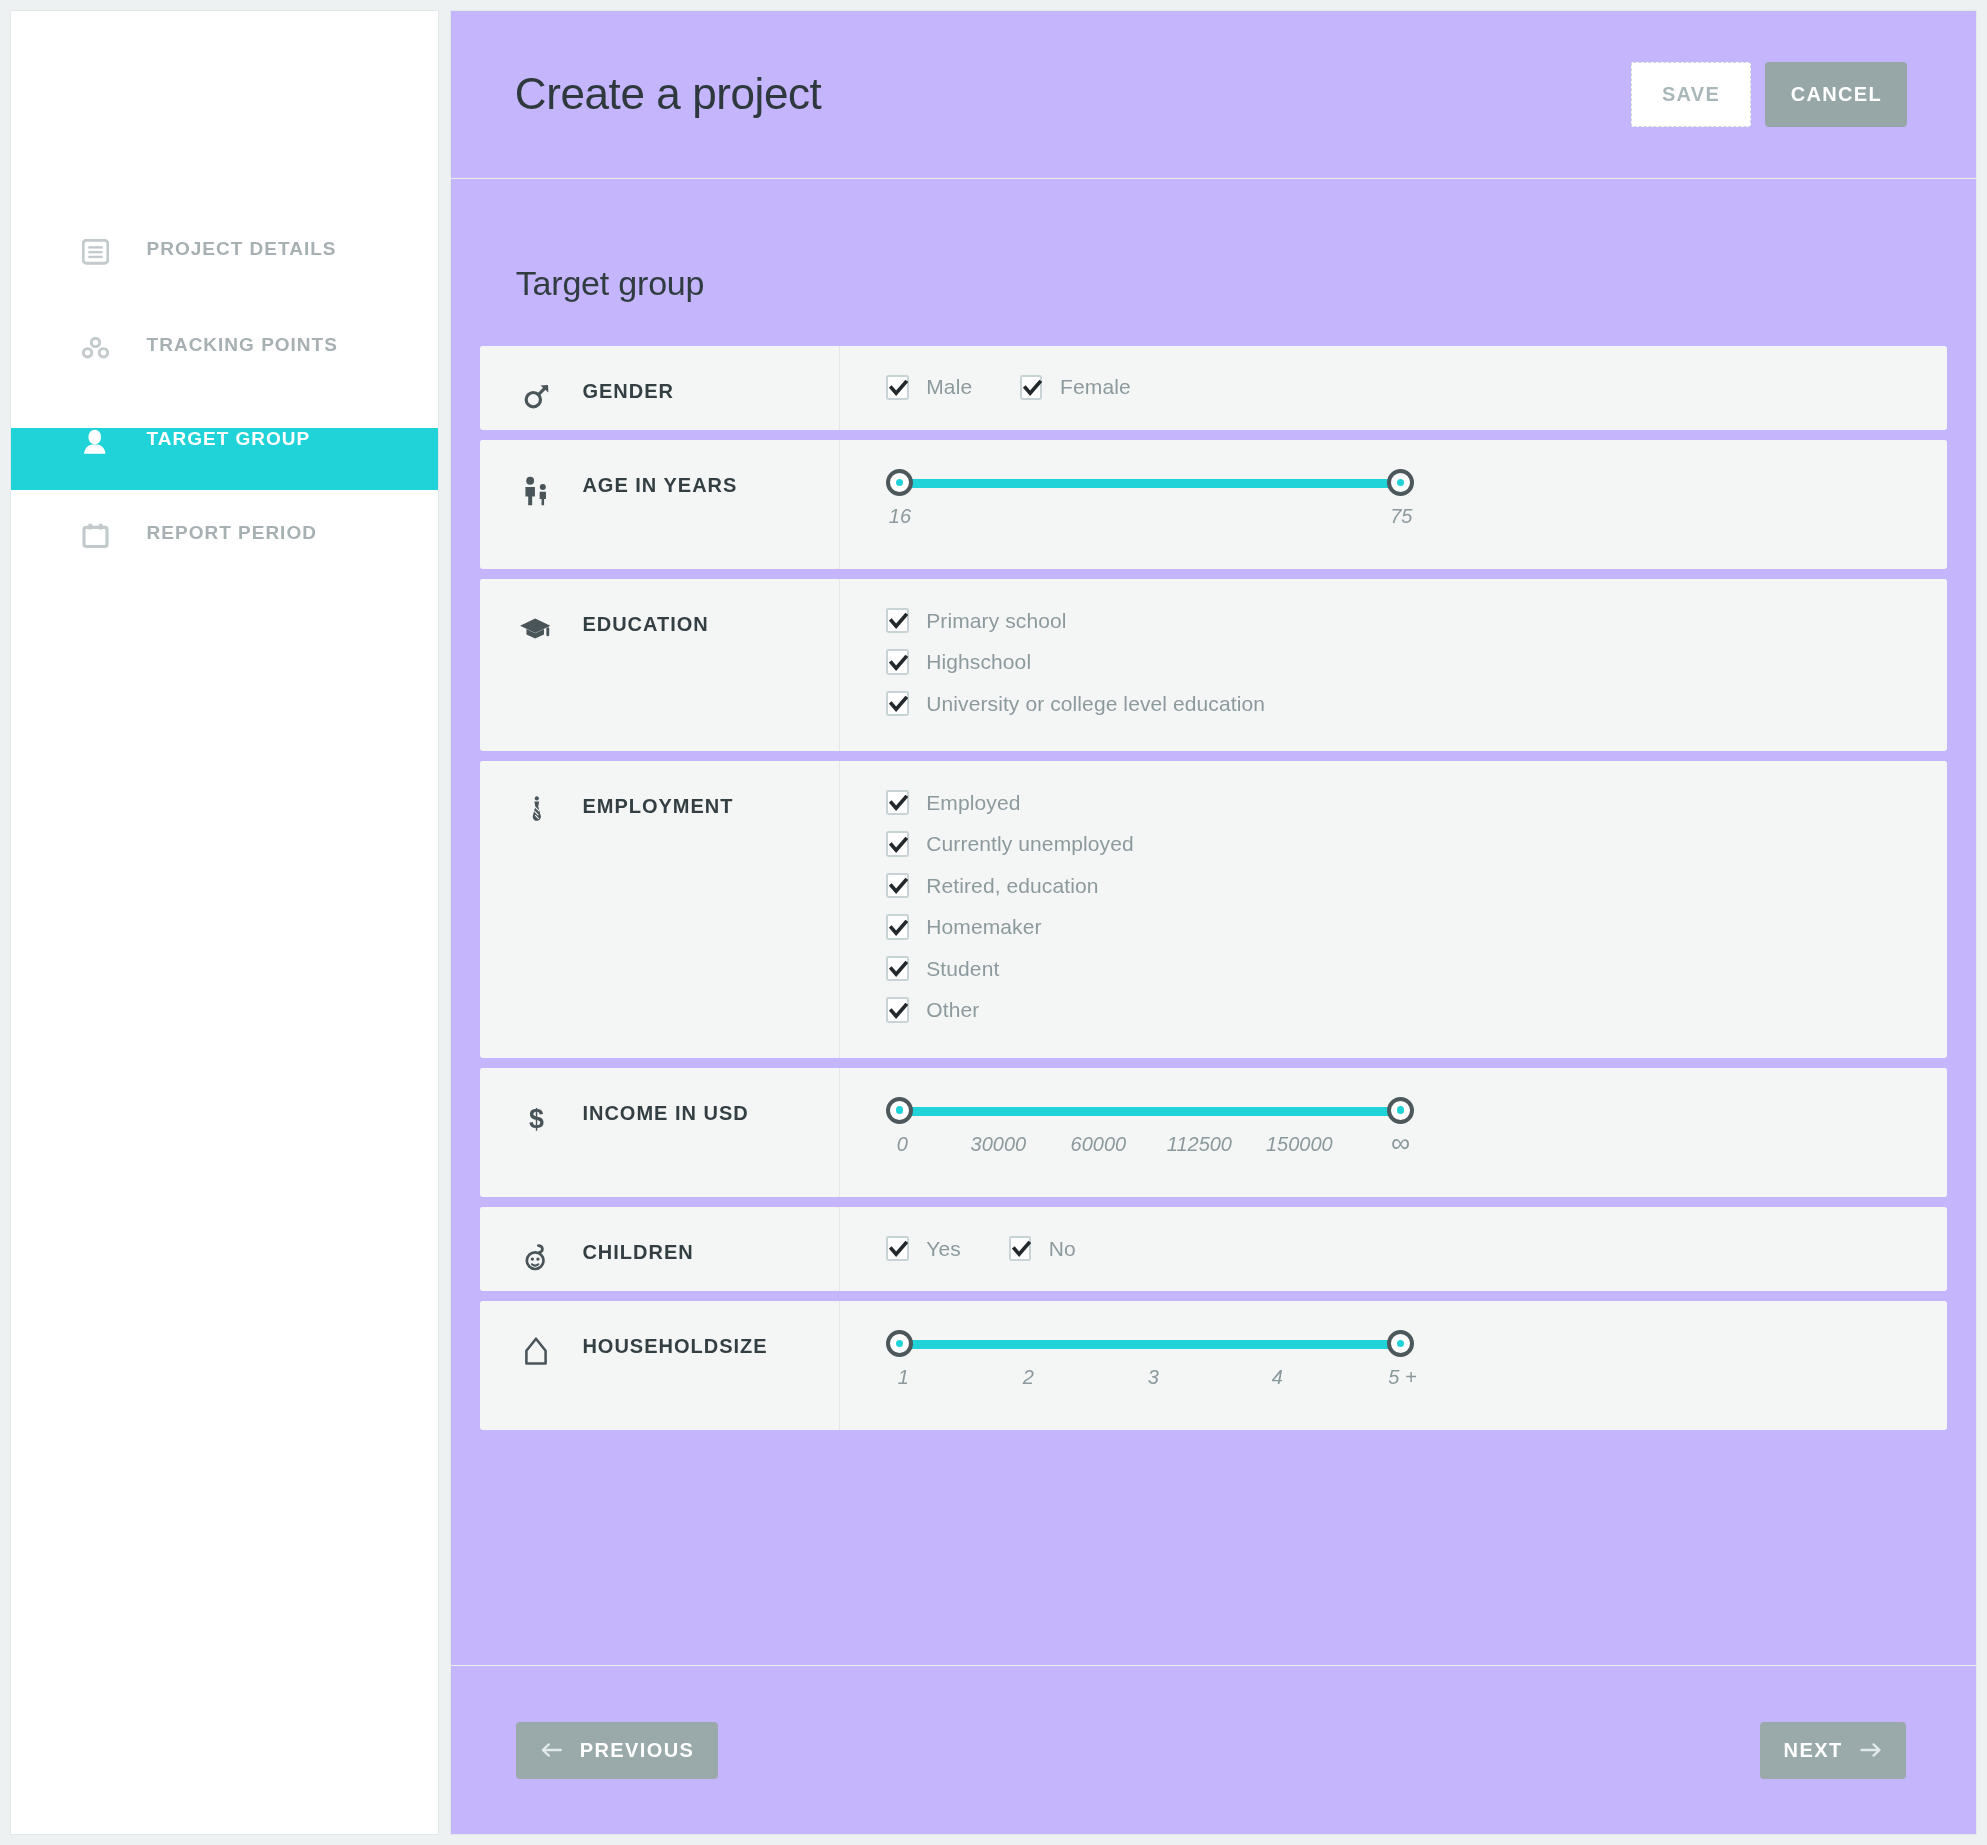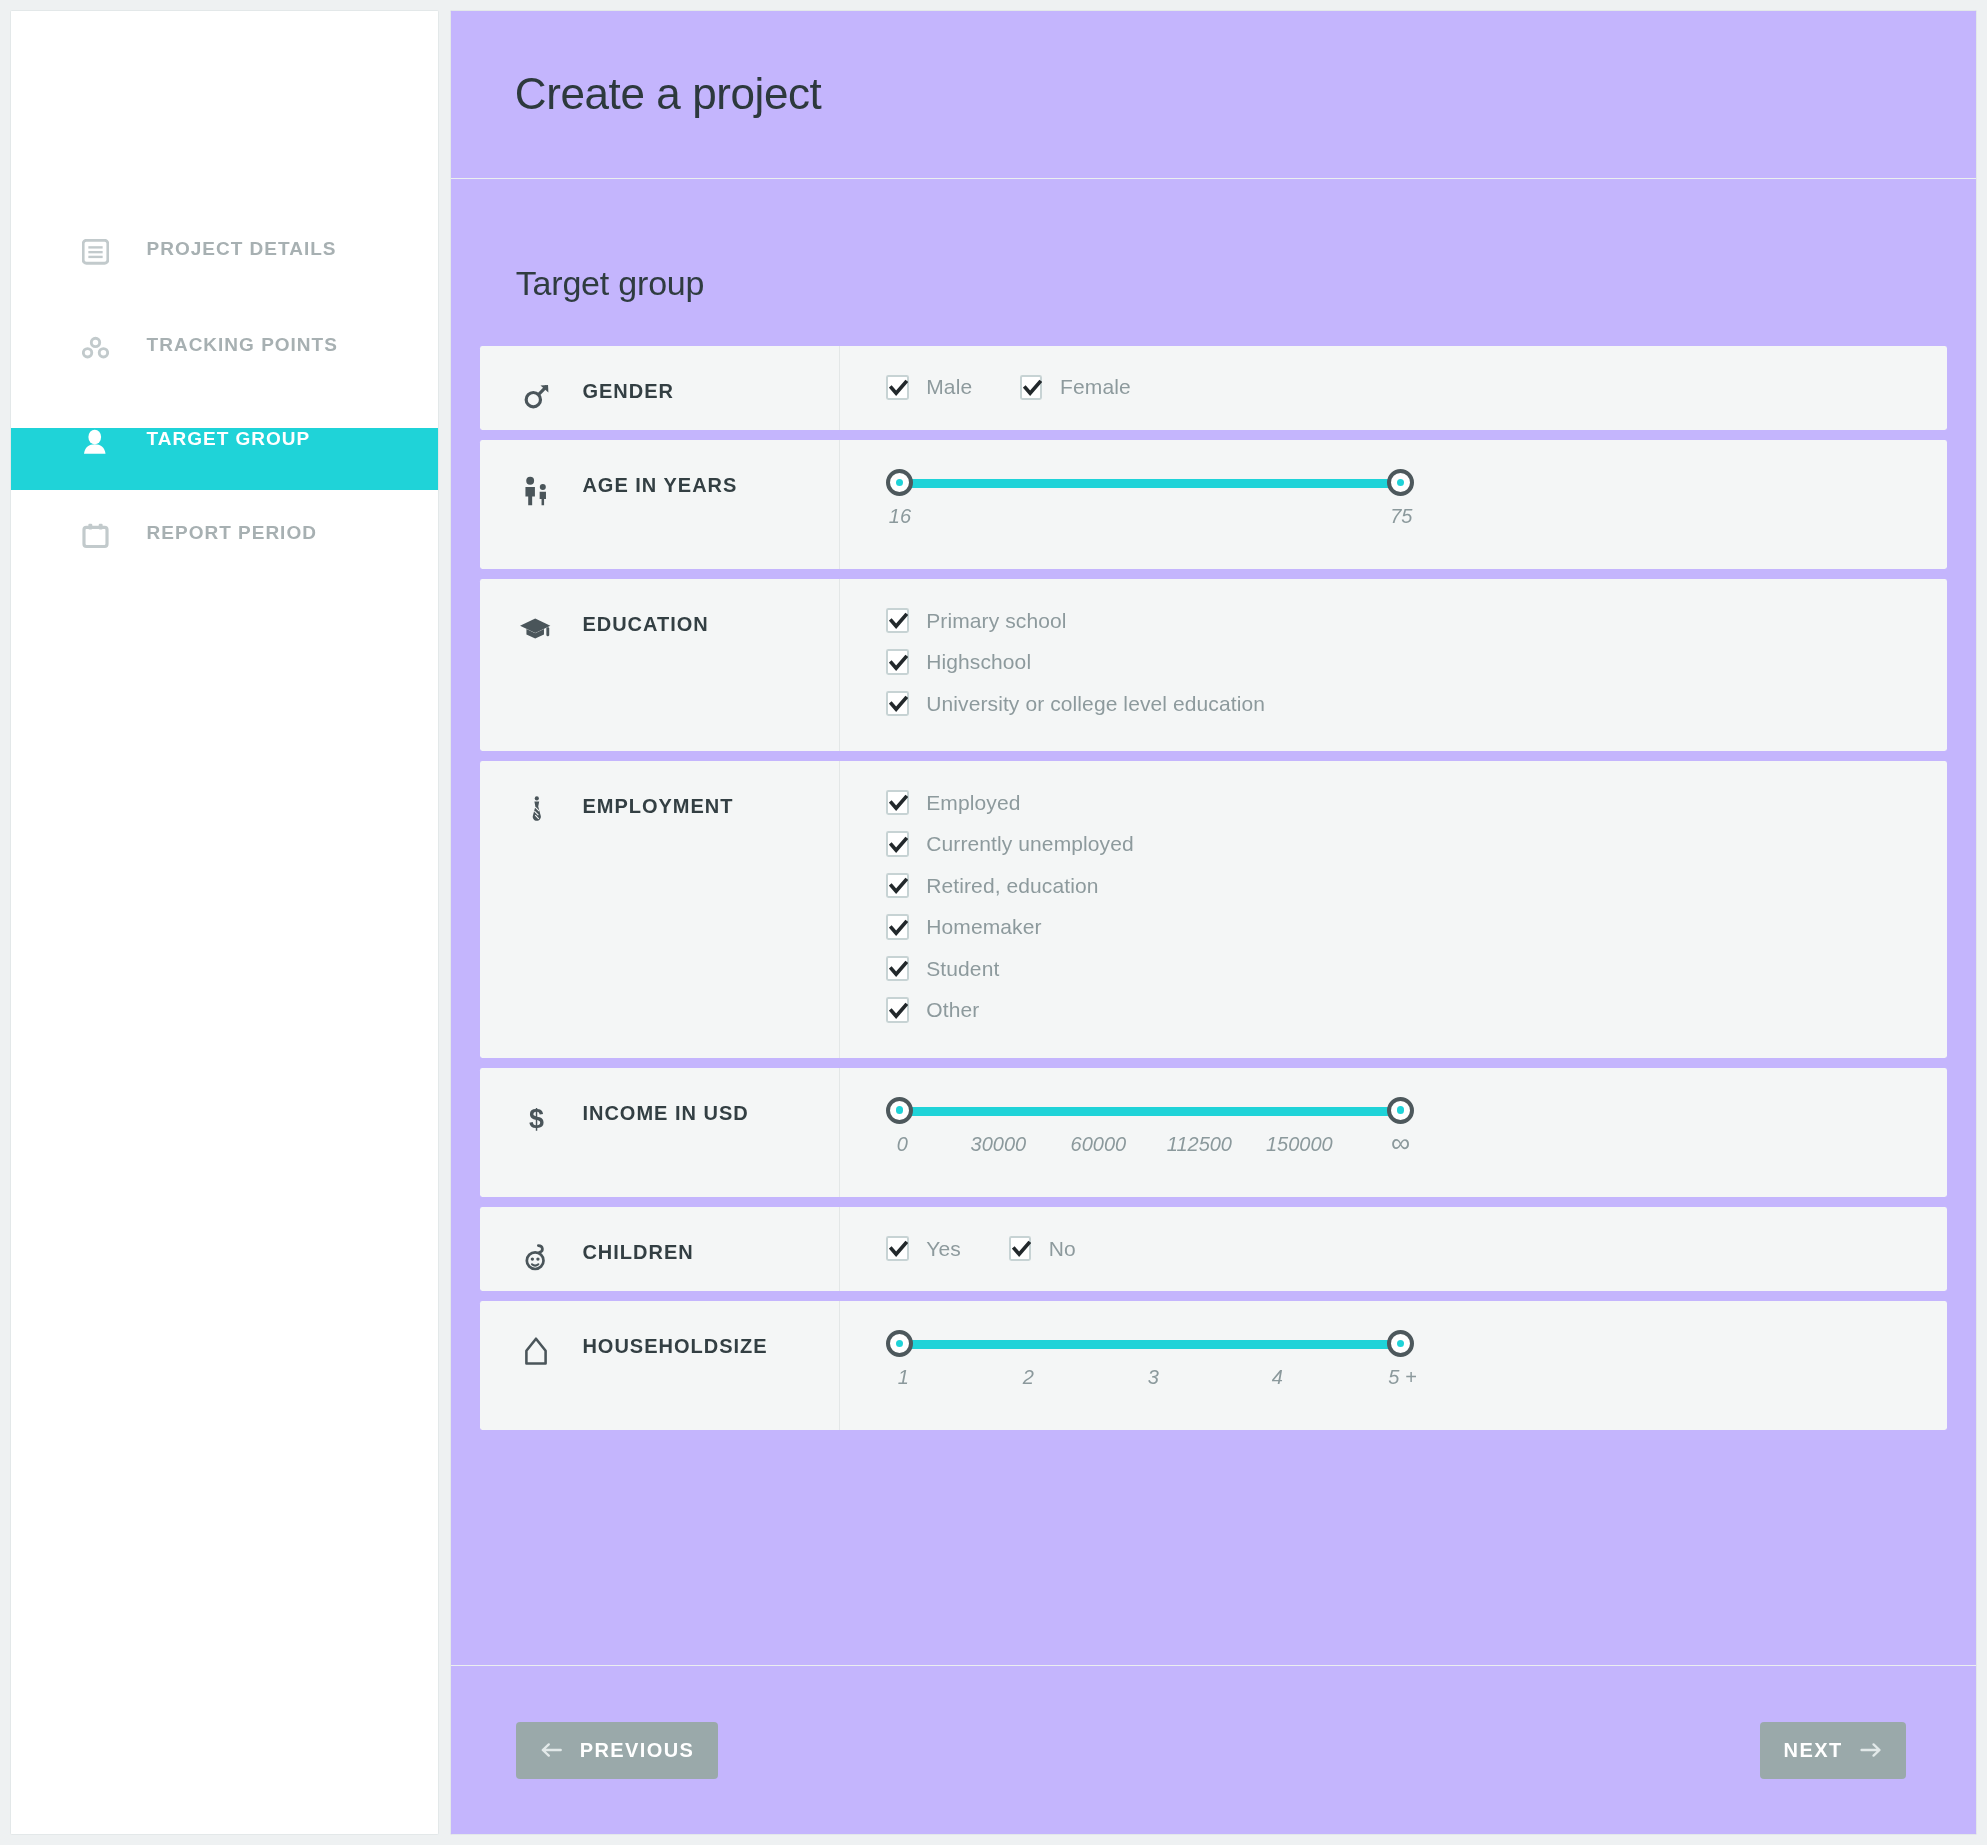--- a/index.html
+++ b/index.html
@@ -305,20 +305,24 @@
       </span>
       <span class="nav-label">REPORT PERIOD</span>
     </div>
 
   </aside>
 
   <section class="main">
 
     <div class="topbar">
       <h1 class="page-title">Create a project</h1>
+      <div class="topbar-actions">
+        <button class="btn btn-save">SAVE</button>
+        <button class="btn btn-cancel">CANCEL</button>
+      </div>
     </div>
 
     <div class="content">
       <h2 class="section-title">Target group</h2>
 
       <div class="cards">
 
         <div class="card">
           <div class="card-label">
             <span class="card-ico">

